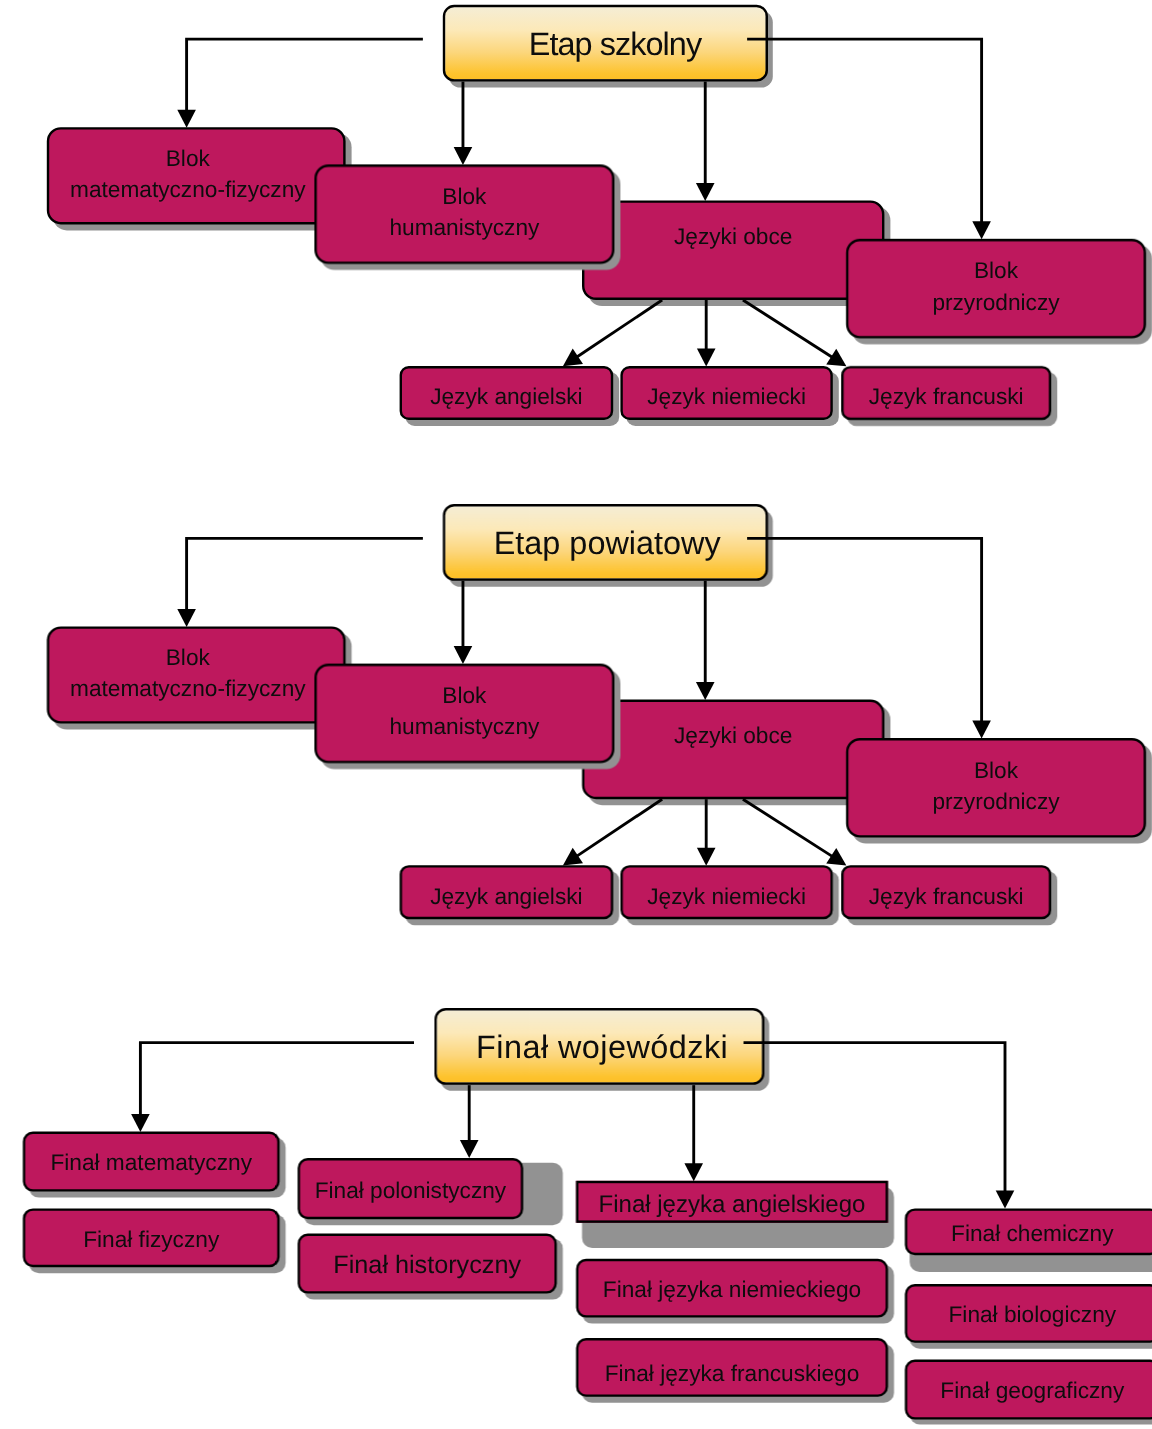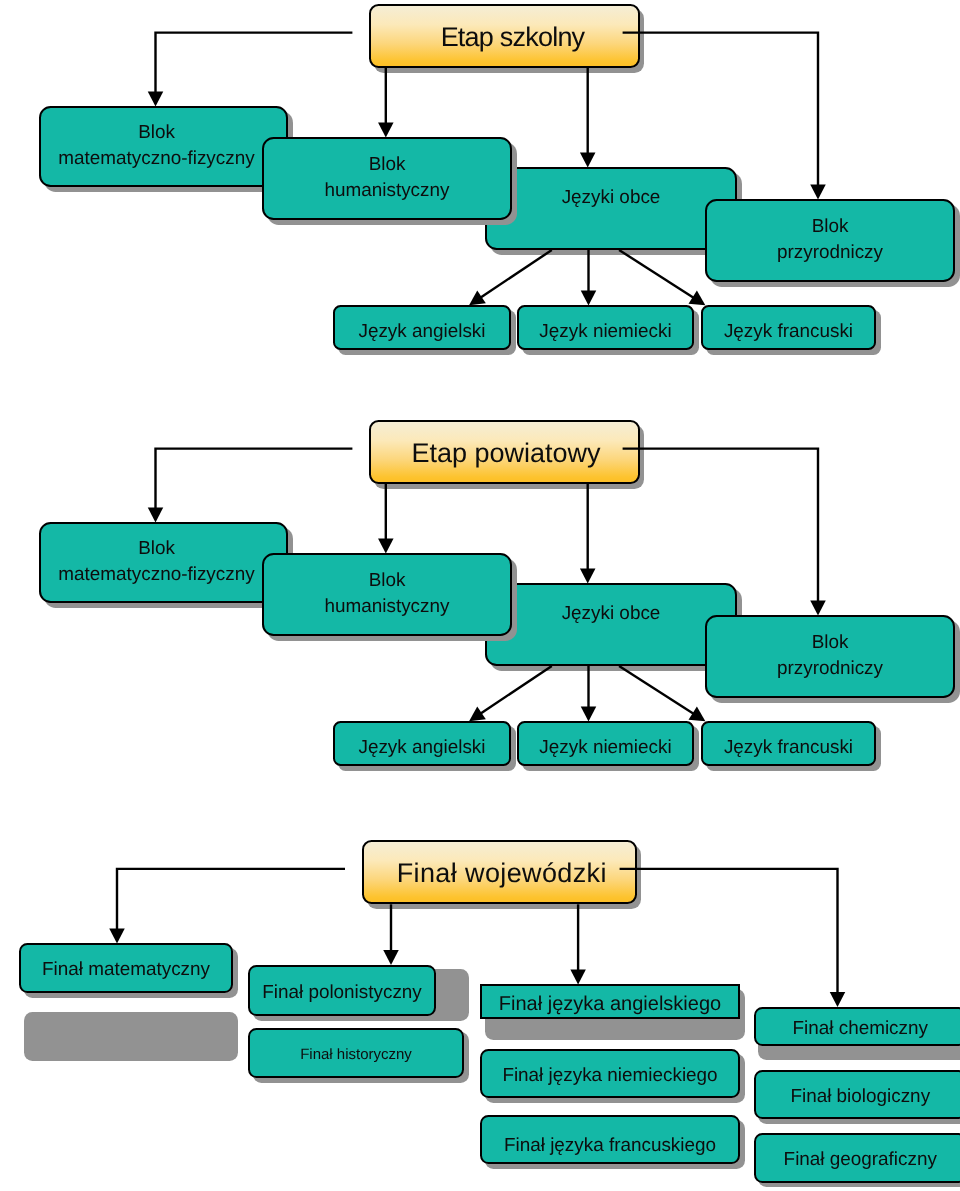--- a/index.html
+++ b/index.html
@@ -2,21 +2,21 @@
 <html><head>
 <meta charset="utf-8">
 <style>
   html,body{margin:0;padding:0;background:#fff;}
   body{width:960px;height:1191px;overflow:hidden;
        font-family:"Liberation Sans",sans-serif;-webkit-font-smoothing:antialiased;text-rendering:geometricPrecision;}
   #stage{position:relative;width:960px;height:1191px;background:#fff;}
   svg.conn{position:absolute;left:0;top:0;width:960px;height:1191px;}
   g-section{display:block;position:absolute;left:17px;top:0;width:960px;height:1191px;}
   .node{position:absolute;box-sizing:border-box;border:2.3px solid #000;border-radius:11px;
-        background:#14b8a6;display:flex;align-items:center;justify-content:center;text-align:center;
+        background:#be185d;display:flex;align-items:center;justify-content:center;text-align:center;
         color:#0d0d0d;}
   .node .lbl{display:block;width:100%;transform:translateZ(0);}
   .shadow{position:absolute;background:#929292;filter:blur(0.45px);}
   .hdr{border-radius:9.5px;
        background:linear-gradient(180deg,#f5edd4 1%,#fce9b9 31%,#fcd67b 63%,#fdc32e 92%,#fdbf26 100%);}
 </style>
 </head>
 <body>
 
 <div id="stage">
@@ -91,26 +91,29 @@
 <g-section>
   <div class="shadow" style="left:349.5px;top:844.8px;width:274.6px;height:64.0px;border-radius:9.5px;"></div>
   <div class="node hdr" style="left:345px;top:840.3px;width:274.6px;height:64.0px;font-size:27px;padding-left:5px;padding-top:2.8px;letter-spacing:0.38px;">
     <span class="lbl">Finał  wojewódzki</span>
   </div>
   <div class="shadow" style="left:6.5px;top:947.5px;width:214px;height:50px;border-radius:8.4px;"></div>
   <div class="node " style="left:2px;top:943px;width:214px;height:50px;font-size:18.9px;border-radius:8.4px;line-height:26.2px;padding-top:5.0px;">
     <span class="lbl"><span>Finał matematyczny</span></span>
   </div>
   <div class="shadow" style="left:6.5px;top:1011.5px;width:214px;height:49px;border-radius:8.4px;"></div>
+  <div class="node " style="left:2px;top:1007px;width:214px;height:49px;font-size:18.9px;border-radius:8.4px;line-height:26.2px;padding-top:5.0px;">
+    <span class="lbl"><span>Finał fizyczny</span></span>
+  </div>
   <div class="shadow" style="left:235.5px;top:969.0px;width:216px;height:51.5px;border-radius:8.4px;"></div>
   <div class="node " style="left:231px;top:964.5px;width:188px;height:51.5px;font-size:18.9px;border-radius:8.4px;line-height:26.2px;padding-top:5.0px;">
     <span class="lbl"><span>Finał polonistyczny</span></span>
   </div>
   <div class="shadow" style="left:235.5px;top:1032.2px;width:216px;height:50.799999999999955px;border-radius:8.4px;"></div>
-  <div class="node " style="left:231px;top:1027.7px;width:216px;height:50.799999999999955px;font-size:15px;border-radius:8.4px;line-height:26.2px;padding-top:5.0px;align-items:center;">
+  <div class="node " style="left:231px;top:1027.7px;width:216px;height:50.799999999999955px;font-size:21px;border-radius:8.4px;line-height:26.2px;padding-top:5.0px;align-items:center;">
     <span class="lbl"><span>Finał historyczny</span></span>
   </div>
   <div class="shadow" style="left:467.5px;top:988.5px;width:260px;height:51px;border-radius:8.4px;"></div>
   <div class="node " style="left:463px;top:984px;width:260px;height:35px;font-size:20px;border-radius:0;line-height:26.2px;padding-top:5.0px;">
     <span class="lbl"><span>Finał języka angielskiego</span></span>
   </div>
   <div class="shadow" style="left:467.5px;top:1053.5px;width:260px;height:49px;border-radius:8.4px;"></div>
   <div class="node " style="left:463px;top:1049px;width:260px;height:49px;font-size:18.9px;border-radius:8.4px;line-height:26.2px;padding-top:5.0px;">
     <span class="lbl"><span>Finał języka niemieckiego</span></span>
   </div>

